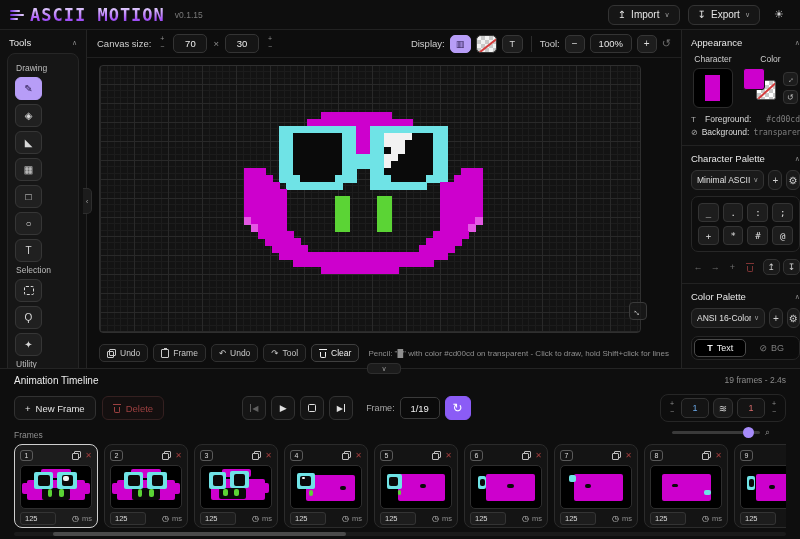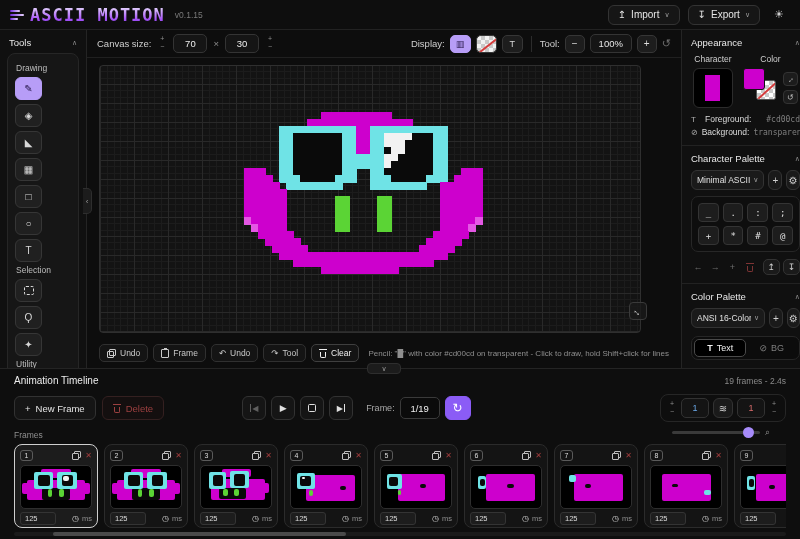--- a/index.html
+++ b/index.html
@@ -150,21 +150,21 @@
   .io-btn { width:19px; height:16px; background:#1a1a1a; border:1px solid #333; border-radius:5px; color:#cfcfcf;
     font-size:9px; display:flex; align-items:center; justify-content:center; }
 
   #textbg-toggle { display:flex; margin-top:8px; background:#0c0c0c; border:1px solid #262626; border-radius:7px; padding:2px; }
   .tb-half { flex:1; height:18px; display:flex; align-items:center; justify-content:center; gap:4px; font-size:9px;
     color:#7f7f7f; border-radius:5px; }
   .tb-half.active { background:#000; border:1px solid #4a4a4a; color:#f0f0f0; }
 
   
   #timeline { height:171px; border-top:1px solid #242424; background:#0e0e0e; position:relative; padding:6px 14px 0 14px; }
-  #tl-head { display:flex; align-items:flex-end;gap:37px; }
+  #tl-head { display:flex; align-items:flex-start;gap:37px; }
   #tl-title { font-size:10px; color:#ededed; }
   #tl-summary { margin-left:auto; font-size:8.5px; color:#8a8a8a; }
   #tl-controls { display:flex; align-items:center; margin-top:8px; gap:6px; }
   .tl-btn { display:flex; align-items:center; gap:5px; height:24px; padding:0 10px; background:#151515;
     border:1px solid #323232; border-radius:6px; color:#e3e3e3; font-size:9.5px; }
   .tl-btn.danger { color:#9c4040; border-color:#342020; background:#140f0f; }
   #transport { display:flex; align-items:center; gap:5px; margin-left:72px; }
   .tr-btn { width:24px; height:24px; background:#151515; border:1px solid #323232; border-radius:6px;
     display:flex; align-items:center; justify-content:center; gap:1px; color:#e0e0e0; font-size:9px; }
   .tr-btn .bar { width:1.5px; height:8px; background:currentColor; display:block; }

